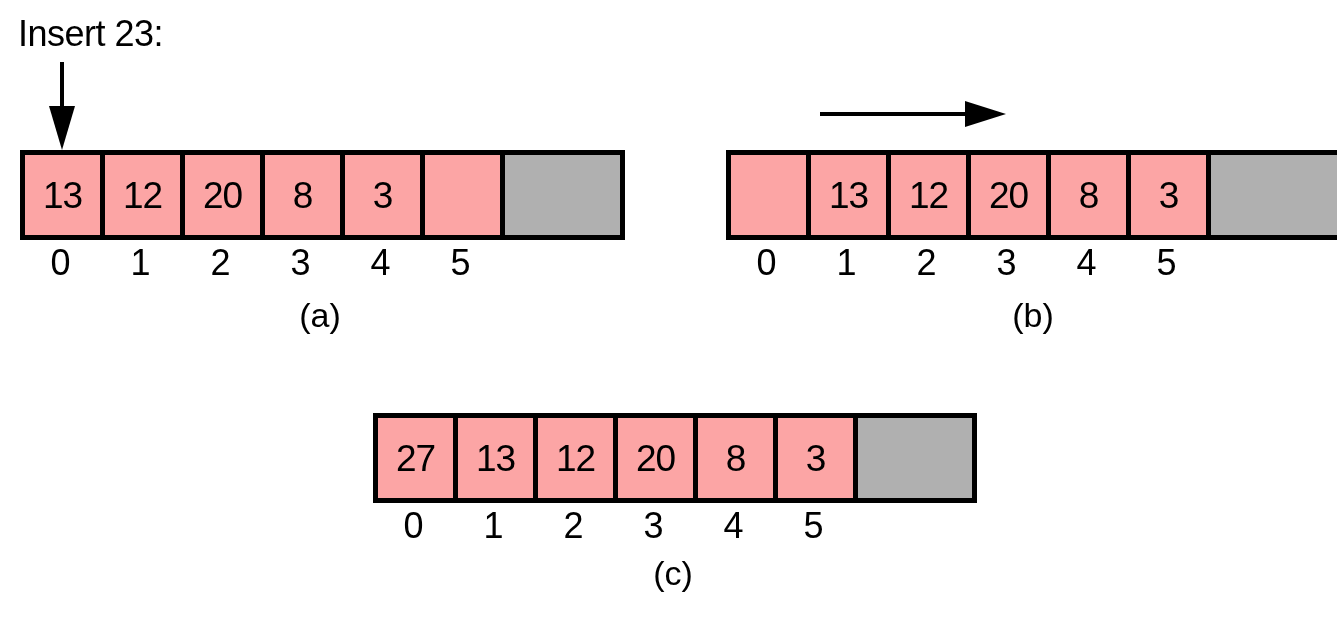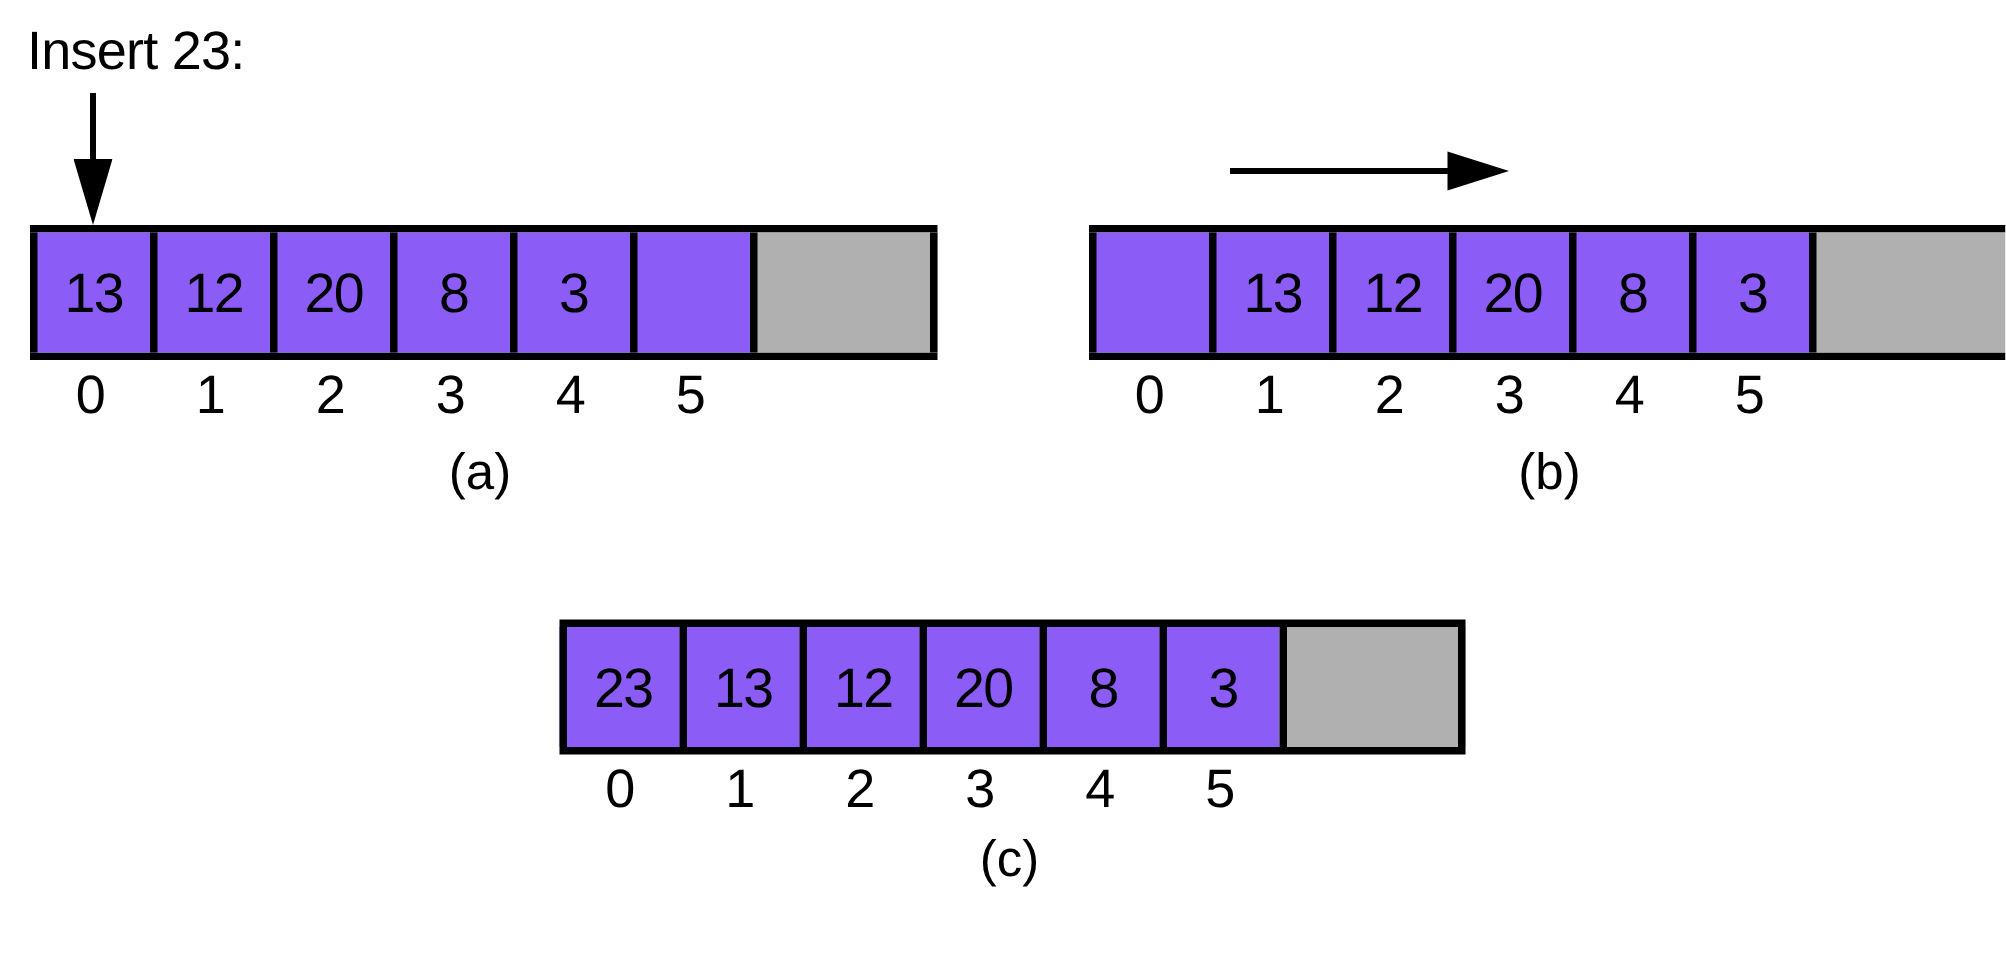--- a/index.html
+++ b/index.html
@@ -49,21 +49,21 @@
     border-top: 5px solid #000;
     border-bottom: 5px solid #000;
     box-sizing: content-box;
   }
 
   .cell {
     width: 75px;
     height: 80px;
     border-left: 5px solid #000;
     box-sizing: content-box;
-    background: #8b5cf6;
+    background: #fca5a5;
     display: flex;
     align-items: center;
     justify-content: center;
     font-size: 37px;
     line-height: 1;
     letter-spacing: -1px;
   }
   .cell:last-child {
     border-right: 5px solid #000;
   }
@@ -190,21 +190,21 @@
   <div class="arrow-right">
     <svg width="186" height="28" viewBox="0 0 186 28" xmlns="http://www.w3.org/2000/svg">
       <line x1="0" y1="14" x2="152" y2="14" stroke="#000" stroke-width="4"></line>
       <polygon points="145,1 186,14 145,27" fill="#000"></polygon>
     </svg>
   </div>
 
   <div class="panel" style="left:373px; top:413px;">
     <div class="cells">
       <div class="cell">
-          <span>23</span>
+          <span>27</span>
         </div>
       <div class="cell">
           <span>13</span>
         </div>
       <div class="cell">
           <span>12</span>
         </div>
       <div class="cell">
           <span>20</span>
         </div>

